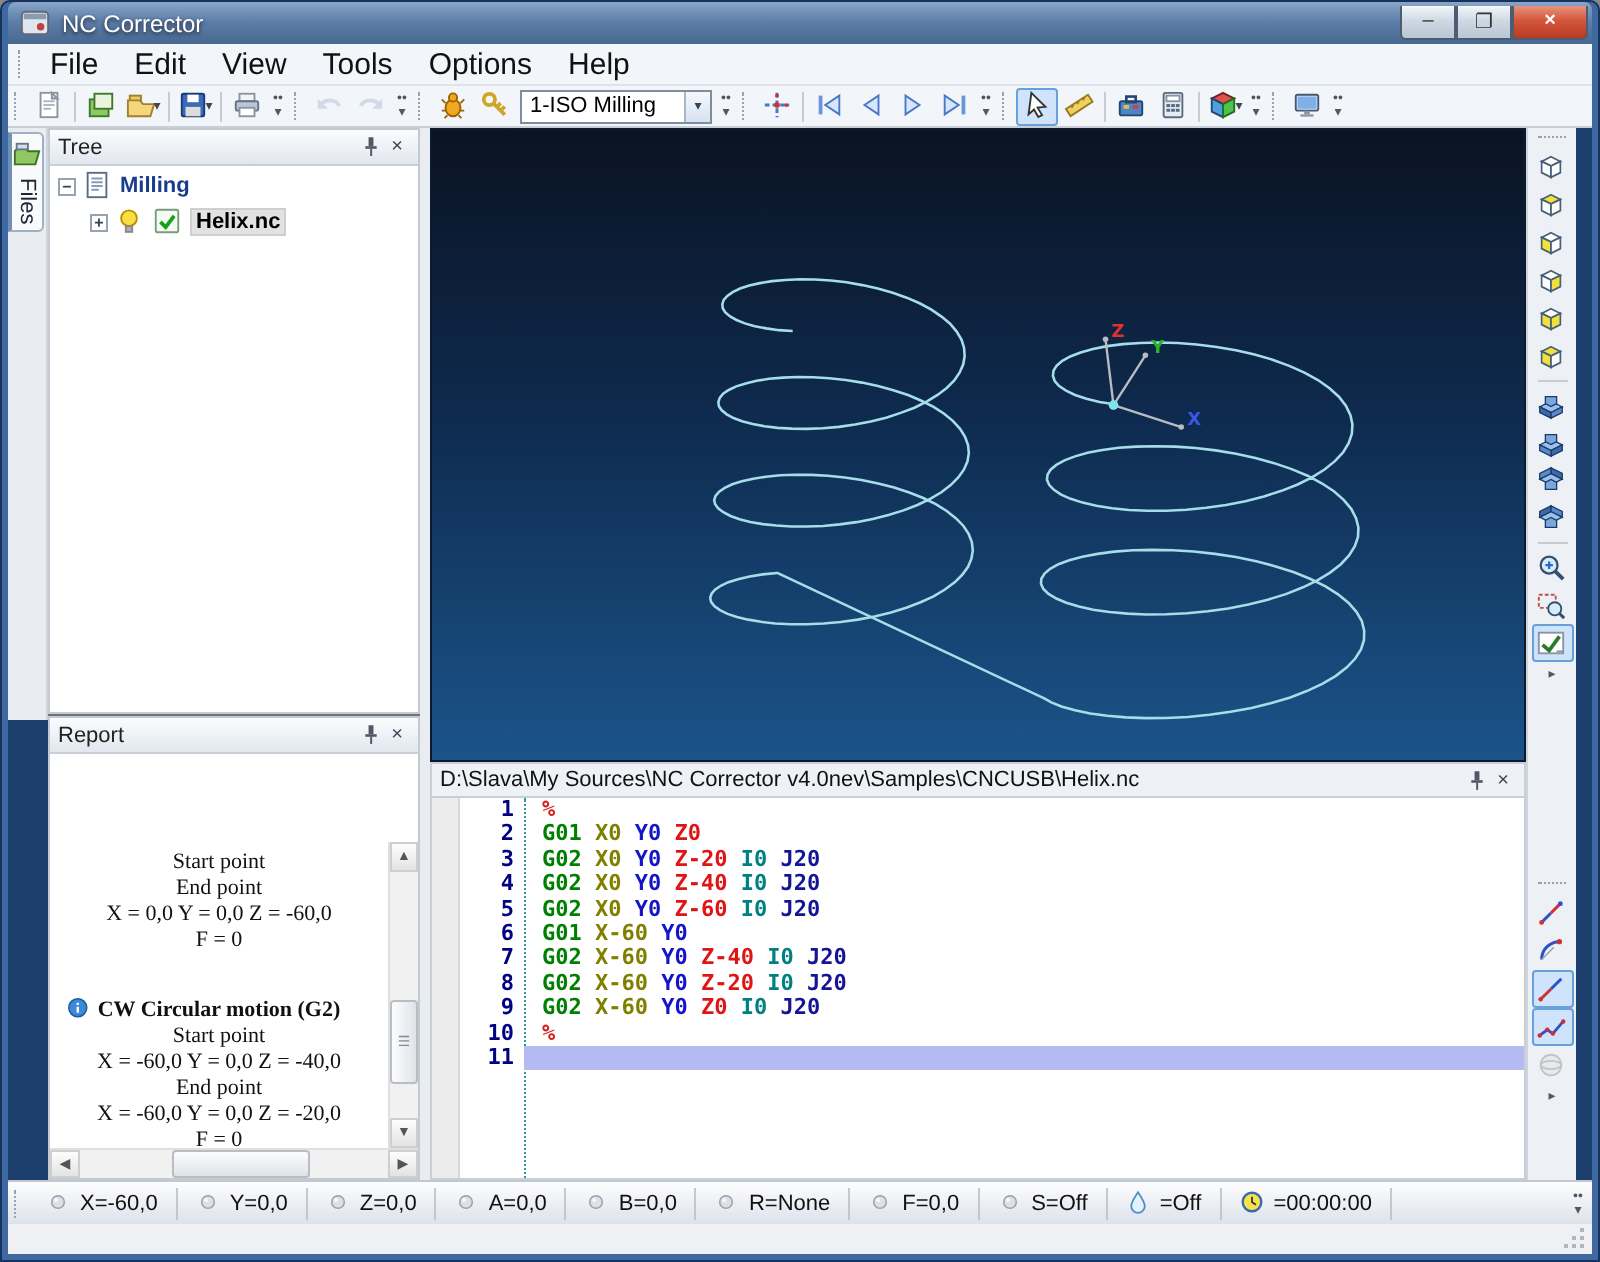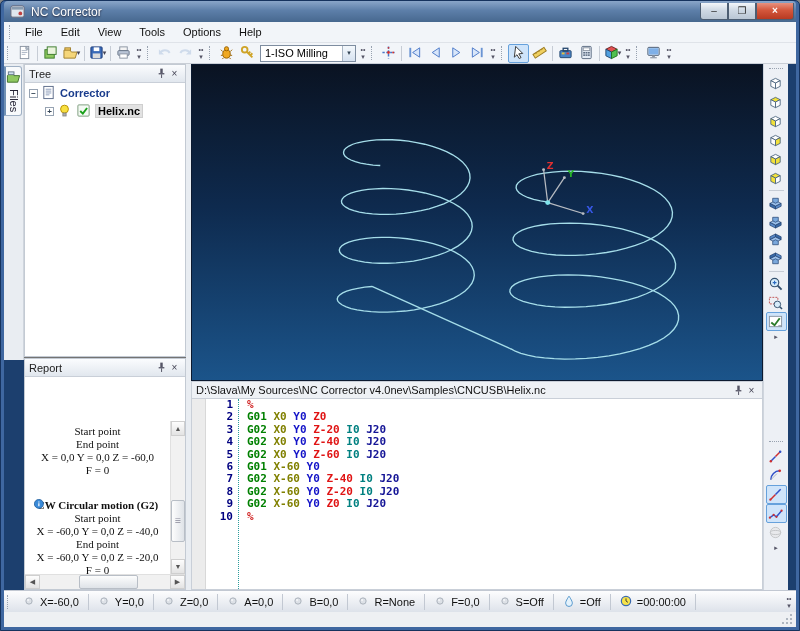--- a/index.html
+++ b/index.html
@@ -16,21 +16,21 @@
   .win-controls { display:flex; margin-top:-2px; }
   .win-btn { width:28px; height:17px; display:flex; align-items:center; justify-content:center;
     font-size:10px; color:#333; border:1px solid #4c5d72; border-top:none;
     background:linear-gradient(#f4f7fa,#cfd9e4 45%,#b9c6d4); }
   .win-btn.first { border-radius:0 0 0 3px; }
   .win-btn.close { width:38px; border-radius:0 0 3px 0; color:#fff; font-weight:bold;
     background:linear-gradient(#e8927f,#d4573c 45%,#b83a22); }
   
   .menubar { height:21px; background:#f2f5f9; display:flex; align-items:center; padding-left:2px;
     border-bottom:1px solid #dfe3e9; }
-  .menu-item { font-size:11px; color:#111; padding:2px 9px; }
+  .menu-item { font-size:15px; color:#111; padding:2px 9px; }
   .grip { width:4px; height:14px; border-left:1px dotted #98a2b0; margin:0 3px; }
   .toolbar { height:21px; background:#f2f5f9; display:flex; align-items:center;
     border-bottom:1px solid #c9ced6; }
   .tb-group { display:flex; align-items:center; height:100%; }
   .tb-btn { width:21px; height:19px; display:flex; align-items:center; justify-content:center;
     border:1px solid transparent; border-radius:2px; position:relative; }
   .tb-btn.selected { background:#cfe4fa; border-color:#66a1dc; }
   .tb-btn.disabled { opacity:.4; }
   .tb-sep { width:1px; height:15px; background:#c6ccd5; margin:0 2px; }
   .tb-dd { font-size:7px; color:#445; margin-left:-2px; }
@@ -41,21 +41,21 @@
   .combo-arrow { width:13px; height:100%; background:linear-gradient(#f4f8fc,#d6e2f0);
     border-left:1px solid #aab6c4; font-size:7px; display:flex; align-items:center; justify-content:center; color:#345; }
   .icon16 { width:16px; height:16px; display:flex; }
   
   .main { flex:1; display:flex; min-height:0; background:#1c3f6e; }
   .dockstrip { width:20px; background:#1c3f6e; }
   .dockstrip-top { height:296px; background:#e9edf2; border-right:1px solid #cfd5dd; padding-top:2px; }
   .files-tab { width:18px; background:#f8fafc; border:1px solid #9fb0c4; border-left:2px solid #6f90b4;
     border-radius:0 3px 3px 0; display:flex; flex-direction:column; align-items:center; padding:3px 0; gap:3px; }
   .files-tab .vtext { writing-mode:vertical-rl; font-size:11px; color:#223; }
-  .leftcol { width:162px; display:flex; flex-direction:column; background:#737373; }
+  .leftcol { width:186px; display:flex; flex-direction:column; background:#737373; }
   .panel { display:flex; flex-direction:column; border:1px solid #c3cad3; background:#fff; }
   .tree-panel { height:293px; }
   .report-panel { flex:1; margin-top:1px; min-height:0;gap:44px; }
   .panel-h { height:18px; background:linear-gradient(#fbfcfe,#e1e7ee); border-bottom:1px solid #c9cfd8;
     display:flex; align-items:center; font-size:11px; color:#222; padding:0 4px; }
   .panel-h .ph-t { flex:1; }
   .ph-ic { width:13px; height:13px; display:flex; align-items:center; justify-content:center;
     font-size:10px; color:#445; }
   .panel-body { flex:1; background:#fff; overflow:hidden; position:relative; }
   
@@ -397,21 +397,21 @@
         </div>
         <div class="panel-body">
           <div class="tree-row">
             <span class="expander">−</span>
             <span class="icon16">
                 <svg viewBox="0 0 16 16" width="15" height="15">
                   <rect x="3" y="1.5" width="10" height="13" fill="#fff" stroke="#5a6a88"></rect>
                   <path d="M5 4.5h6M5 6.5h6M5 8.5h6M5 10.5h4" stroke="#8a9ab8"></path>
                 </svg>
               </span>
-            <span class="tree-label-root">Corrector</span>
+            <span class="tree-label-root">Milling</span>
           </div>
           <div class="tree-row child">
             <span class="expander">+</span>
             <span class="icon16">
                 <svg viewBox="0 0 16 16" width="15" height="15">
                   <circle cx="8" cy="6.5" r="4.2" fill="#f8e040" stroke="#b89000"></circle>
                   <rect x="6.3" y="10.8" width="3.4" height="3" fill="#b0b0b0" stroke="#888"></rect>
                 </svg>
               </span>
             <span class="icon16">
@@ -549,20 +549,24 @@
             <span class="lcode"><span style="color: rgb(0, 128, 0);">G02</span><span style="color: rgb(128, 128, 0);"> X-60</span><span style="color: rgb(20, 20, 200);"> Y0</span><span style="color: rgb(224, 20, 20);"> Z-20</span><span style="color: rgb(0, 128, 128);"> I0</span><span style="color: rgb(20, 20, 150);"> J20</span></span>
           </div>
           <div class="code-line">
             <span class="lnum">9</span>
             <span class="lcode"><span style="color: rgb(0, 128, 0);">G02</span><span style="color: rgb(128, 128, 0);"> X-60</span><span style="color: rgb(20, 20, 200);"> Y0</span><span style="color: rgb(224, 20, 20);"> Z0</span><span style="color: rgb(0, 128, 128);"> I0</span><span style="color: rgb(20, 20, 150);"> J20</span></span>
           </div>
           <div class="code-line">
             <span class="lnum">10</span>
             <span class="lcode"><span style="color: rgb(208, 32, 32);">%</span></span>
           </div>
+          <div class="code-line cur">
+            <span class="lnum">11</span>
+            <span class="lcode"></span>
+          </div>
         </div>
     </div>
 
     <div class="righttoolbar" id="rtb">
         <div class="rtb-group">
           <span class="rtb-grip"></span>
           <div class="rtb-btn">
             <span class="icon16">
               <svg viewBox="0 0 16 16" width="15" height="15">
                 <polygon points="8,2.5 13,5 8,7.5 3,5" fill="#fdfdfd" stroke="#46607a" stroke-width="0.9"></polygon>

